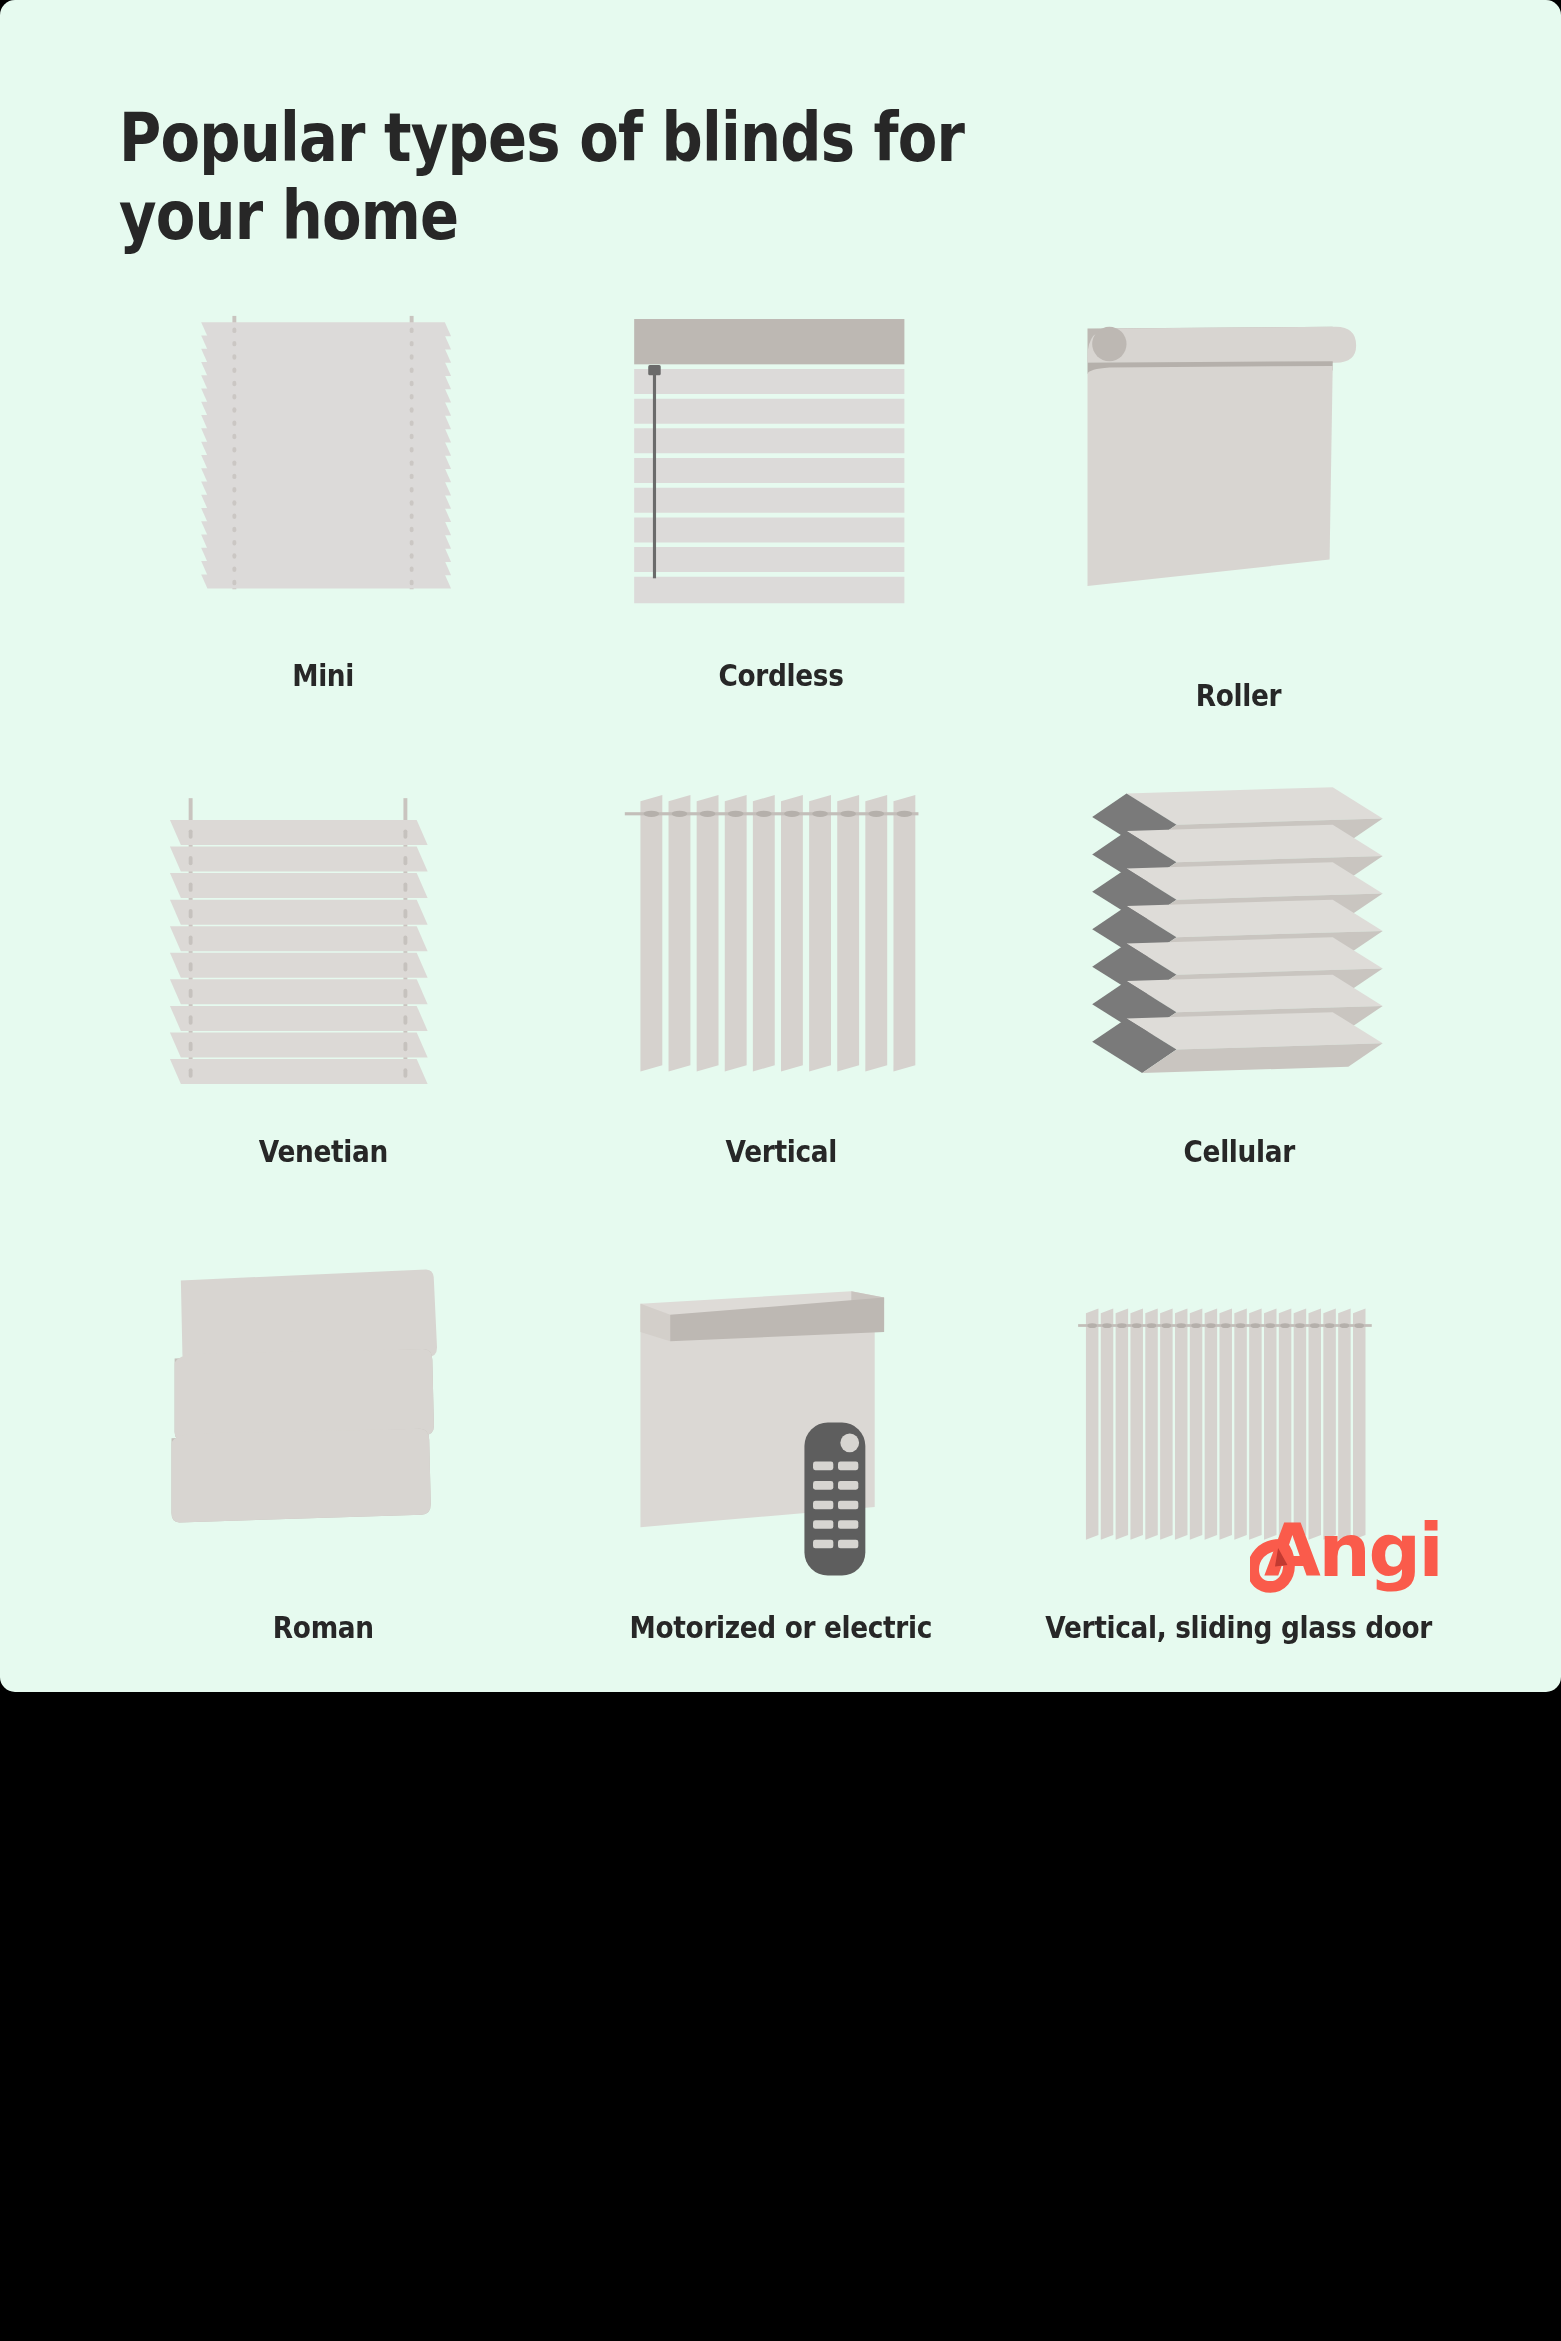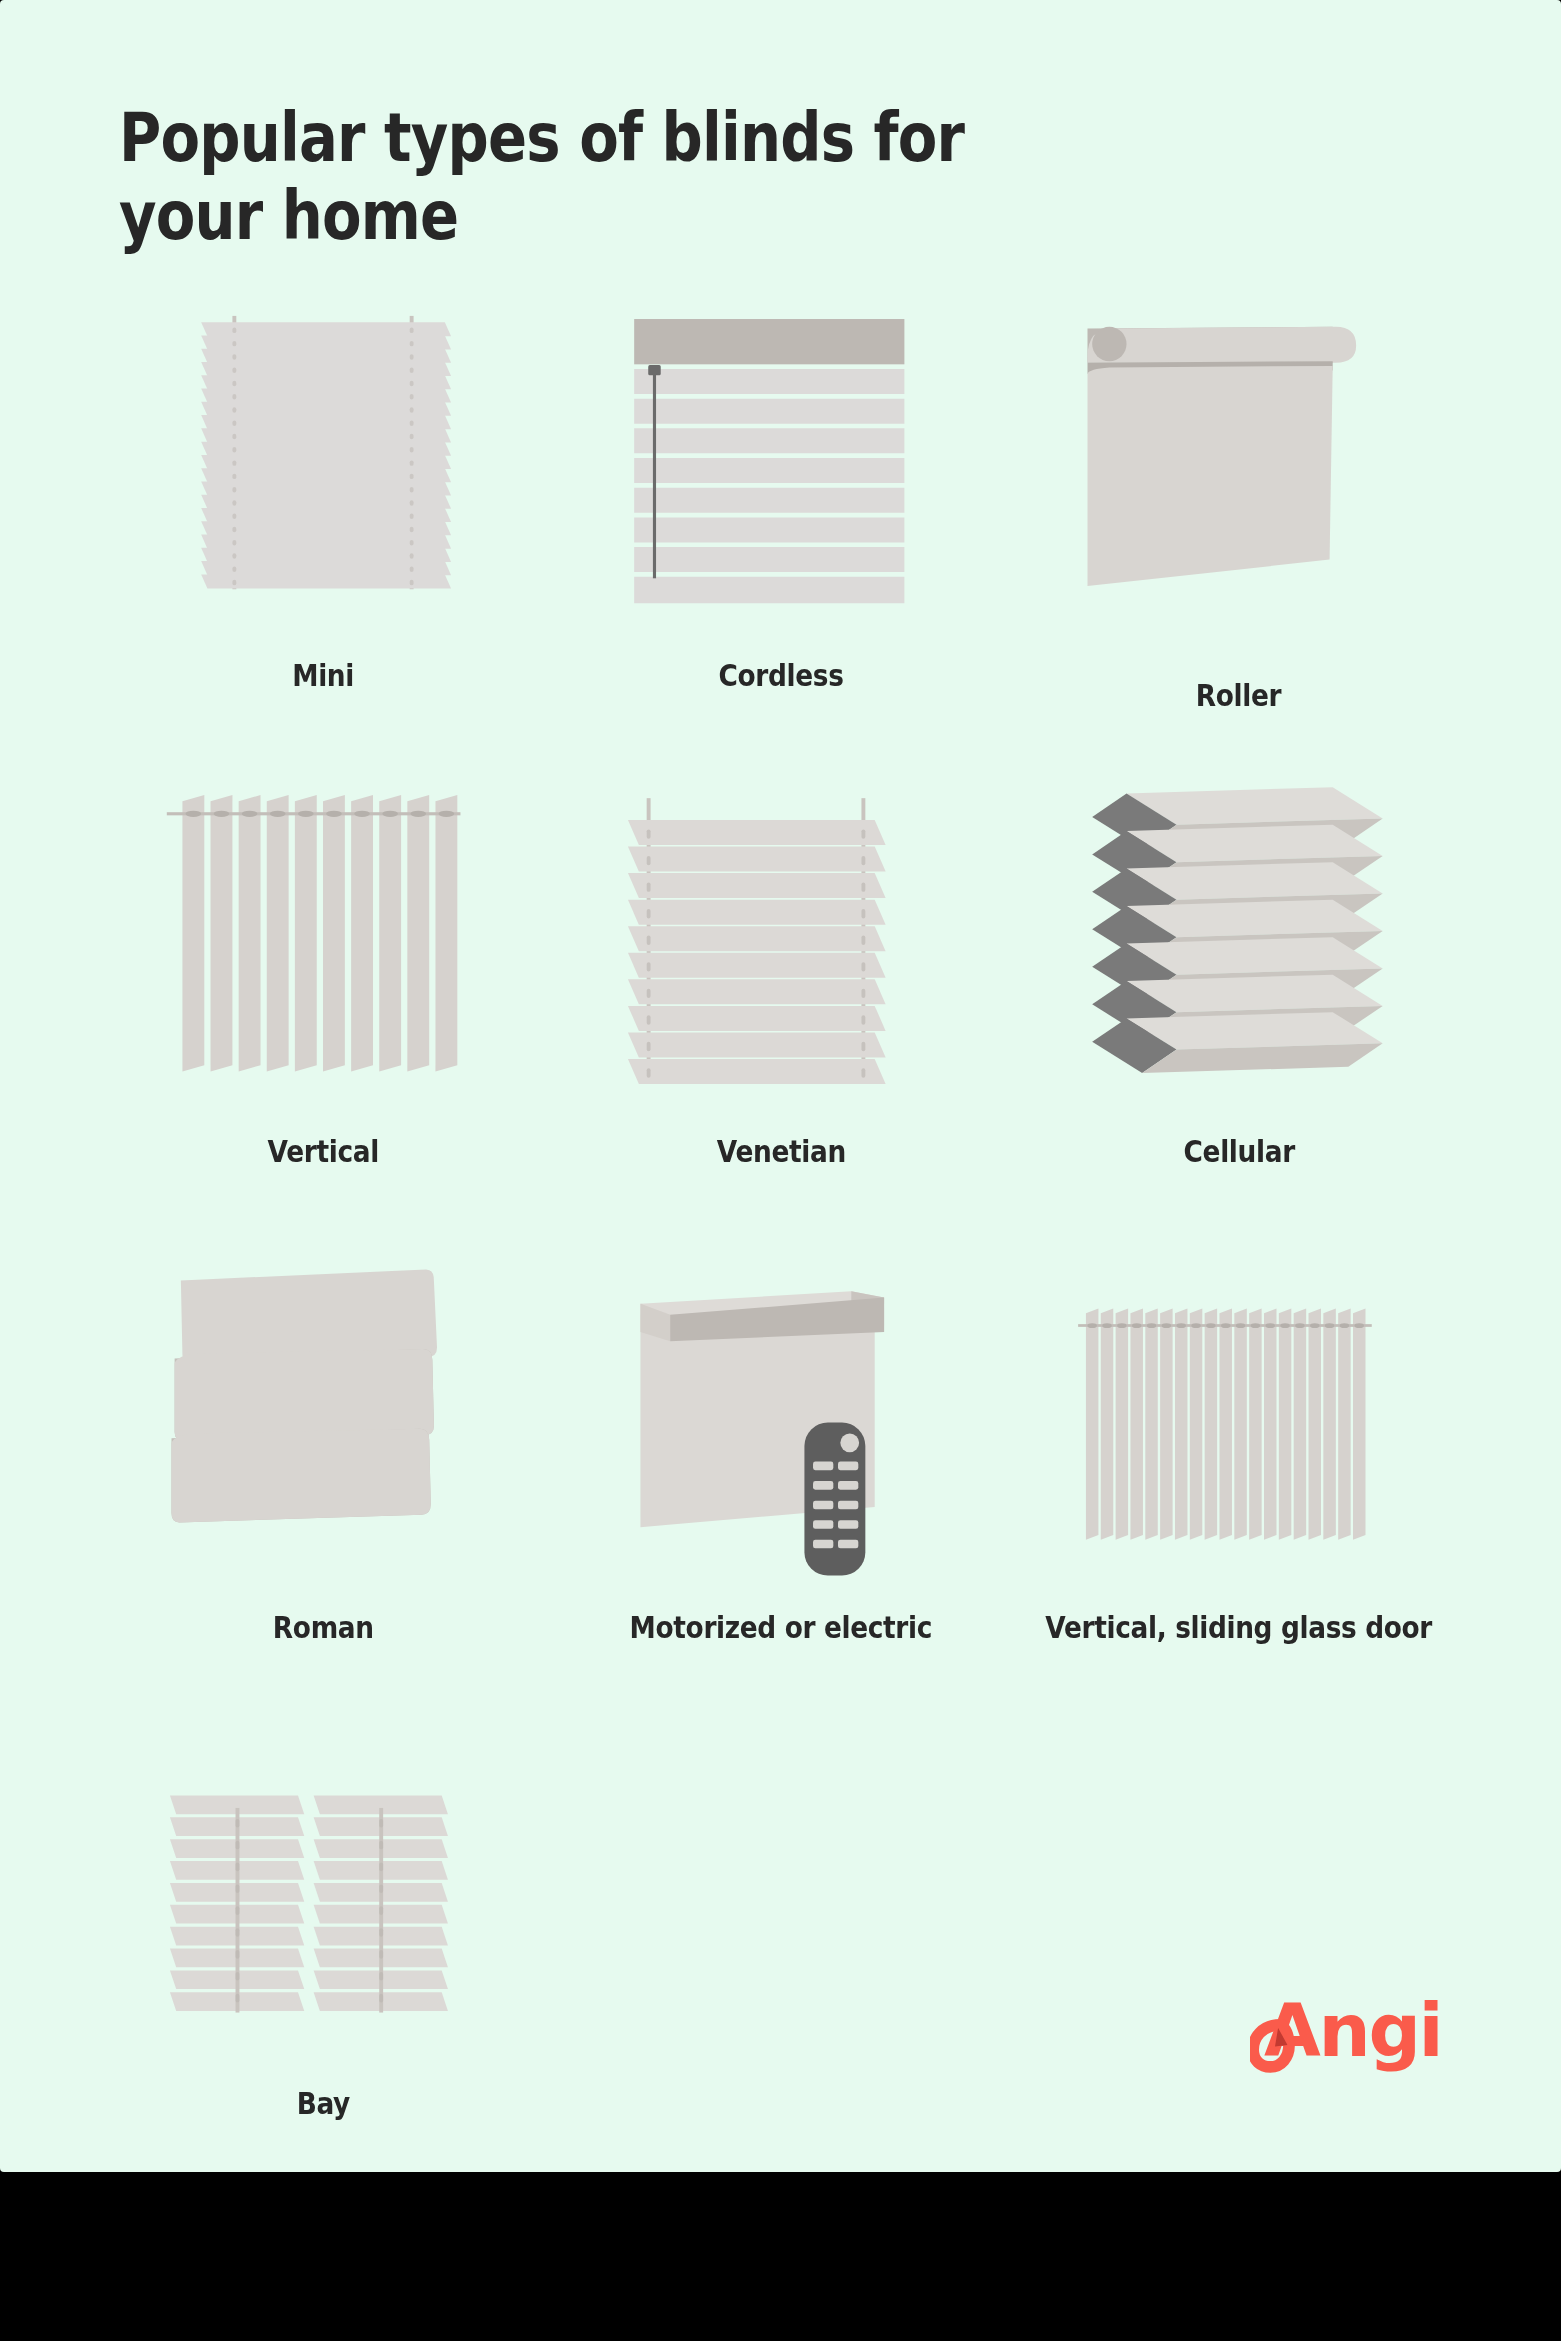--- a/index.html
+++ b/index.html
@@ -7,23 +7,23 @@
   html, body {
     width: 1561px;
     height: 2342px;
     background: #000;
     font-family: "Liberation Sans", sans-serif;
   }
 
   #page {
     position: relative;
     width: 1561px;
-    height: 2172px;
+    height: 1692px;
     background: #E6FAEF;
-    border-radius: 4px;
+    border-radius: 15px;
     overflow: hidden;
   }
 
   
   #title {
     position: absolute;
     left: 119px;
     top: 100px;
     width: 1132px;
     font-size: 67px;
@@ -206,53 +206,20 @@
           <path d="M16,84 Q18,78 44,76 L330,74 L326,322 L16,356 Z" fill="#D8D5D1"></path>
         </svg>
       </div>
       <div class="caption lower">Roller</div>
     </div>
 
 
     <div class="cell">
       <div class="art">
         <svg viewBox="0 0 420 430">
-          <g fill="#D6D2CE">
-            <polygon points="30,22 58,14 58,360 30,368"></polygon>
-            <polygon points="66,22 94,14 94,360 66,368"></polygon>
-            <polygon points="102,22 130,14 130,360 102,368"></polygon>
-            <polygon points="138,22 166,14 166,360 138,368"></polygon>
-            <polygon points="174,22 202,14 202,360 174,368"></polygon>
-            <polygon points="210,22 238,14 238,360 210,368"></polygon>
-            <polygon points="246,22 274,14 274,360 246,368"></polygon>
-            <polygon points="282,22 310,14 310,360 282,368"></polygon>
-            <polygon points="318,22 346,14 346,360 318,368"></polygon>
-            <polygon points="354,22 382,14 382,360 354,368"></polygon>
-          </g>
-          <rect x="10" y="36" width="376" height="4" fill="#C3BEB9"></rect>
-          <g fill="#B5B0AB">
-            <ellipse cx="44" cy="38" rx="10" ry="4"></ellipse>
-              <ellipse cx="80" cy="38" rx="10" ry="4"></ellipse>
-            <ellipse cx="116" cy="38" rx="10" ry="4"></ellipse>
-              <ellipse cx="152" cy="38" rx="10" ry="4"></ellipse>
-            <ellipse cx="188" cy="38" rx="10" ry="4"></ellipse>
-              <ellipse cx="224" cy="38" rx="10" ry="4"></ellipse>
-            <ellipse cx="260" cy="38" rx="10" ry="4"></ellipse>
-              <ellipse cx="296" cy="38" rx="10" ry="4"></ellipse>
-            <ellipse cx="332" cy="38" rx="10" ry="4"></ellipse>
-              <ellipse cx="368" cy="38" rx="10" ry="4"></ellipse>
-          </g>
-        </svg>
-      </div>
-      <div class="caption">Vertical</div>
-    </div>
-
-    <div class="cell">
-      <div class="art">
-        <svg viewBox="0 0 420 430">
           <g fill="#C9C4BF">
               <rect x="38" y="18" width="5" height="340"></rect>
               <rect x="313" y="18" width="5" height="340"></rect>
             </g>
           <g fill="#DCD9D6">
             <polygon points="14,46 330,46 344,78 28,78"></polygon>
             <polygon points="14,80 330,80 344,112 28,112"></polygon>
             <polygon points="14,114 330,114 344,146 28,146"></polygon>
             <polygon points="14,148 330,148 344,180 28,180"></polygon>
             <polygon points="14,182 330,182 344,214 28,214"></polygon>
@@ -280,20 +247,53 @@
             <rect x="313" y="194" width="5" height="12" rx="2.5"></rect>
               <rect x="313" y="228" width="5" height="12" rx="2.5"></rect>
             <rect x="313" y="262" width="5" height="12" rx="2.5"></rect>
               <rect x="313" y="296" width="5" height="12" rx="2.5"></rect>
             <rect x="313" y="330" width="5" height="12" rx="2.5"></rect>
               <rect x="313" y="364" width="5" height="12" rx="2.5"></rect>
           </g>
         </svg>
       </div>
       <div class="caption">Venetian</div>
+    </div>
+
+    <div class="cell">
+      <div class="art">
+        <svg viewBox="0 0 420 430">
+          <g fill="#D6D2CE">
+            <polygon points="30,22 58,14 58,360 30,368"></polygon>
+            <polygon points="66,22 94,14 94,360 66,368"></polygon>
+            <polygon points="102,22 130,14 130,360 102,368"></polygon>
+            <polygon points="138,22 166,14 166,360 138,368"></polygon>
+            <polygon points="174,22 202,14 202,360 174,368"></polygon>
+            <polygon points="210,22 238,14 238,360 210,368"></polygon>
+            <polygon points="246,22 274,14 274,360 246,368"></polygon>
+            <polygon points="282,22 310,14 310,360 282,368"></polygon>
+            <polygon points="318,22 346,14 346,360 318,368"></polygon>
+            <polygon points="354,22 382,14 382,360 354,368"></polygon>
+          </g>
+          <rect x="10" y="36" width="376" height="4" fill="#C3BEB9"></rect>
+          <g fill="#B5B0AB">
+            <ellipse cx="44" cy="38" rx="10" ry="4"></ellipse>
+              <ellipse cx="80" cy="38" rx="10" ry="4"></ellipse>
+            <ellipse cx="116" cy="38" rx="10" ry="4"></ellipse>
+              <ellipse cx="152" cy="38" rx="10" ry="4"></ellipse>
+            <ellipse cx="188" cy="38" rx="10" ry="4"></ellipse>
+              <ellipse cx="224" cy="38" rx="10" ry="4"></ellipse>
+            <ellipse cx="260" cy="38" rx="10" ry="4"></ellipse>
+              <ellipse cx="296" cy="38" rx="10" ry="4"></ellipse>
+            <ellipse cx="332" cy="38" rx="10" ry="4"></ellipse>
+              <ellipse cx="368" cy="38" rx="10" ry="4"></ellipse>
+          </g>
+        </svg>
+      </div>
+      <div class="caption">Vertical</div>
     </div>
 
     <div class="cell">
       <div class="art">
         <svg viewBox="0 0 420 430">
           <g>
             <polygon points="66,12 330,4 394,44 130,52" fill="#DEDCD8"></polygon>
             <polygon points="22,42 66,12 130,52 86,82" fill="#7A7A7A"></polygon>
             <polygon points="86,82 130,52 394,44 350,74" fill="#C9C5C0"></polygon>
             <polygon points="66,60 330,52 394,92 130,100" fill="#DEDCD8"></polygon>

